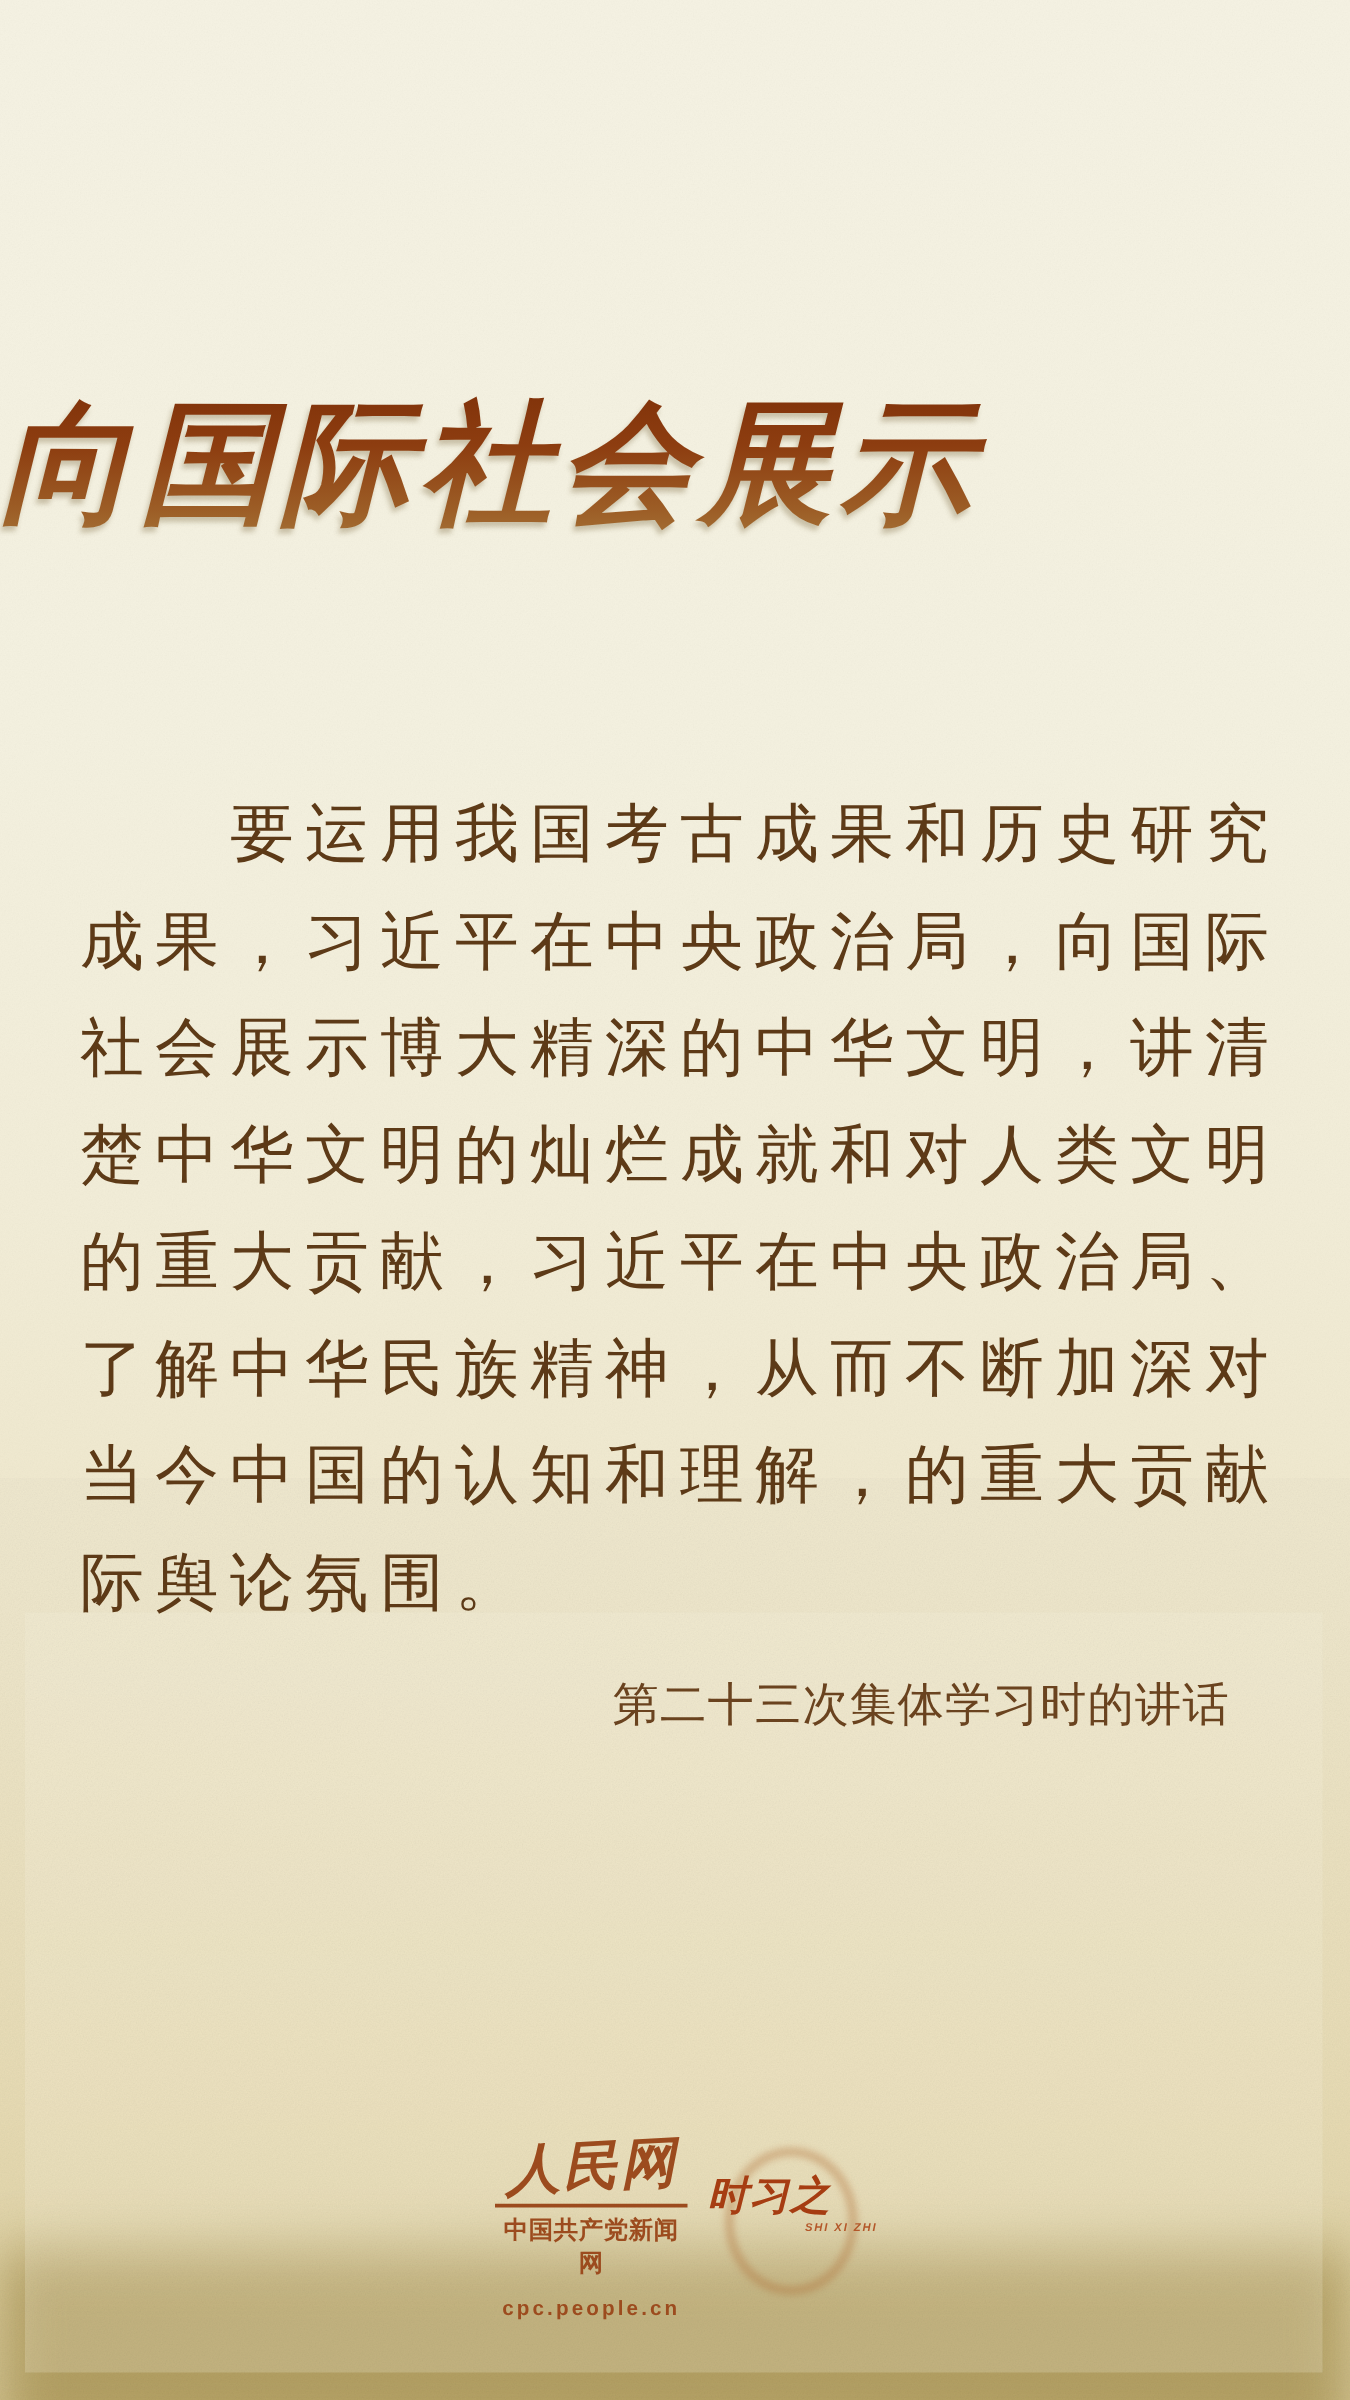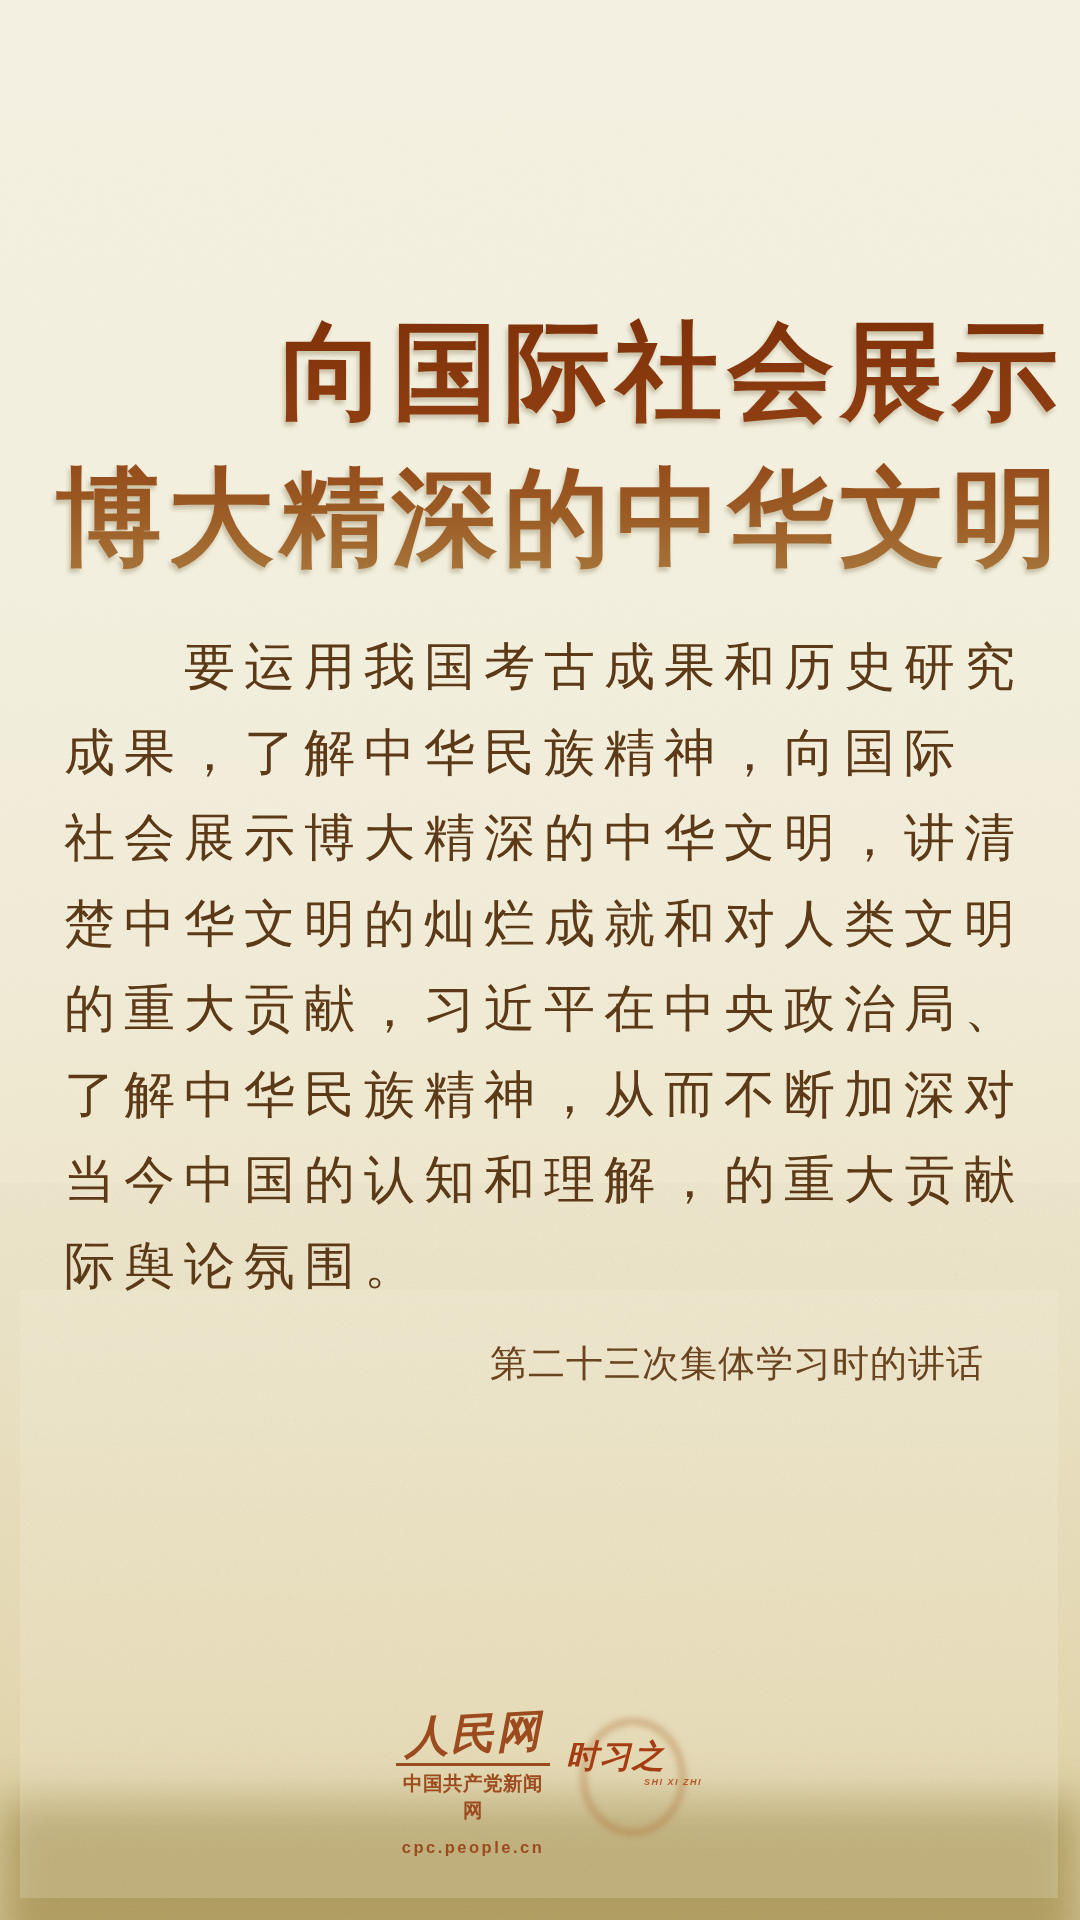--- a/index.html
+++ b/index.html
@@ -10,26 +10,27 @@
   }
   
   .photo-zone{position:absolute;left:0;right:0;top:1180;bottom:0;
     background:linear-gradient(180deg,rgba(240,233,207,0) 0%,rgba(234,224,190,.45) 28%,rgba(223,209,166,.75) 58%,rgba(206,189,138,.95) 100%);}
   .blob{position:absolute;border-radius:50%;}
   .b-bottom-band  {left:0;right:0;bottom:-40px;height:160px;border-radius:0;background:#a6914f;filter:blur(22px);opacity:.75;}
   .photo-inset{position:absolute;left:20px;right:22px;top:1290px;bottom:22px;background:rgba(249,244,226,.22);}
   .grain{position:absolute;left:0;top:0;mix-blend-mode:multiply;pointer-events:none;}
   
   .title{
-    position:absolute;left:0;right:16px;top:298px;text-align:right;
+    position:absolute;left:0;right:16px;top:298px;text-align:left;
     font-weight:900;font-size:106px;line-height:146px;letter-spacing:6px;
     color:#8f4012;
     background:linear-gradient(180deg,#7d2f08 0%,#8d3d10 40%,#9c5d26 75%,#a97b3e 100%);
     -webkit-background-clip:text;background-clip:text;-webkit-text-fill-color:transparent;
     filter:drop-shadow(-2px 4px 2px rgba(150,135,100,.45));
+    font-style:italic;
   }
   
   .quote{position:absolute;left:64px;top:624px;width:952px;
     font-size:51px;line-height:85.5px;letter-spacing:9px;color:#5d3a17;font-weight:500;}
   .quote div{white-space:nowrap;}
   
   .attr{position:absolute;right:96px;top:1336px;text-align:right;
     font-size:37px;line-height:56px;letter-spacing:1px;color:#6a431f;font-weight:500;}
   
   .pd-logo{position:absolute;left:396px;top:1708px;width:154px;text-align:center;color:#9c4b1e;}
@@ -57,26 +58,25 @@
     <filter id="grainF">
       <feTurbulence type="fractalNoise" baseFrequency="0.9" numOctaves="2" stitchTiles="stitch"></feTurbulence>
       <feColorMatrix type="saturate" values="0"></feColorMatrix>
     </filter>
     <rect width="1080" height="1920" filter="url(#grainF)" opacity="0.06"></rect>
     <rect y="1250" width="1080" height="670" filter="url(#grainF)" opacity="0.09"></rect>
   </svg>
 
   <div class="title">
     <div>向国际社会展示</div>
-    <div>博大精深的中华文明</div>
   </div>
 
   <div class="quote">
     <div>　　要运用我国考古成果和历史研究</div>
-    <div>成果，了解中华民族精神，向国际</div>
+    <div>成果，习近平在中央政治局，向国际</div>
     <div>社会展示博大精深的中华文明，讲清</div>
     <div>楚中华文明的灿烂成就和对人类文明</div>
     <div>的重大贡献，习近平在中央政治局、</div>
     <div>了解中华民族精神，从而不断加深对</div>
     <div>当今中国的认知和理解，的重大贡献</div>
     <div>际舆论氛围。</div>
   </div>
 
   <div class="attr">
     <div>第二十三次集体学习时的讲话</div>

